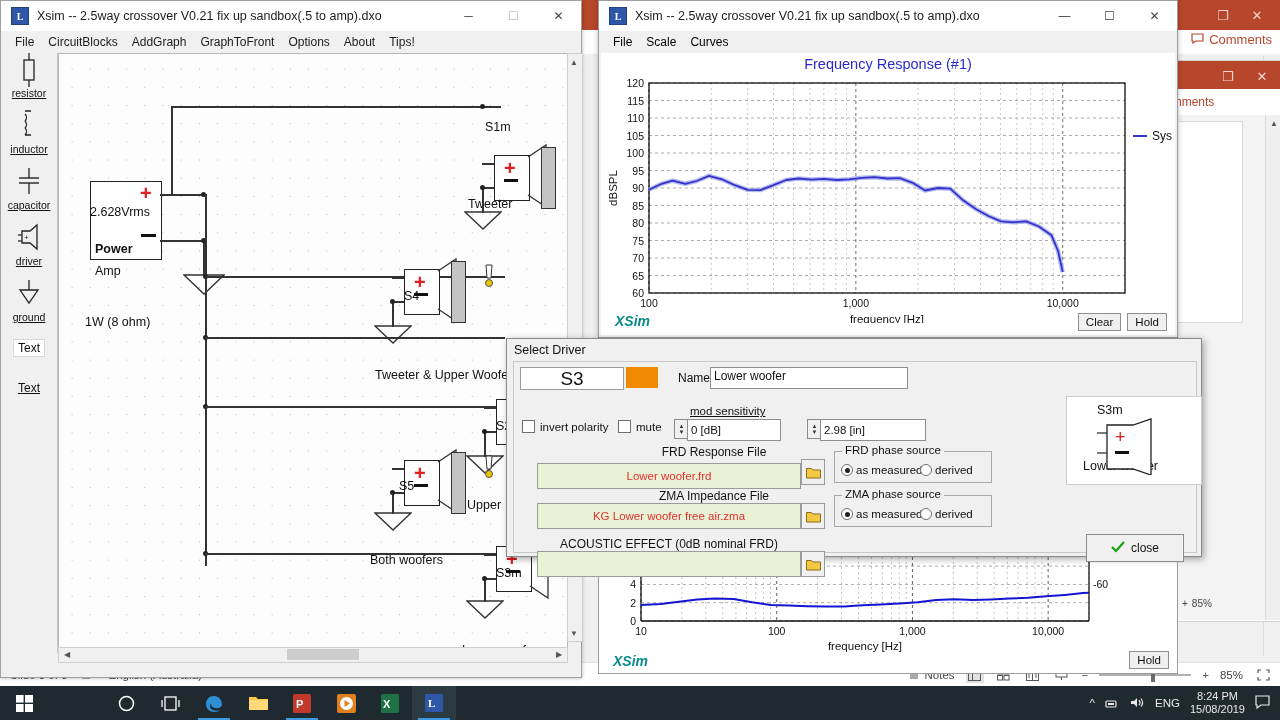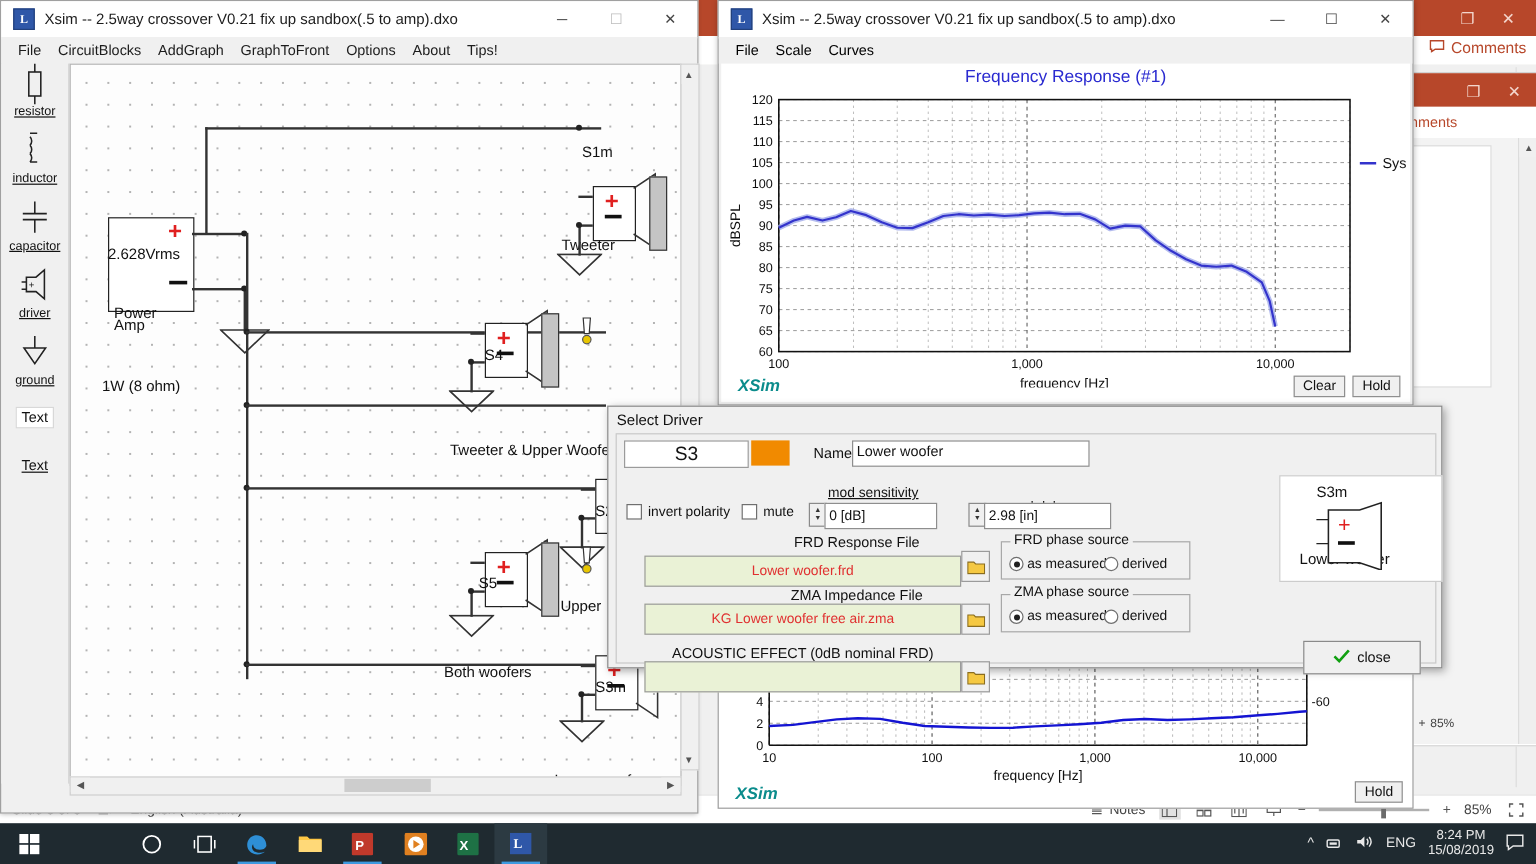--- a/index.html
+++ b/index.html
@@ -85,21 +85,21 @@
   .btn{background:#f0f0f0;border:1px solid #8f8f8f;font-size:11.5px;color:#111;padding:2px 7px;font-family:"Liberation Sans",sans-serif;}
 
   
   #xi-win{left:598px;top:548px;width:578px;height:124px;background:#fff;border:1px solid #9d9d9d;}
   #xi-xsim{position:absolute;left:14px;bottom:4px;font-size:14px;font-style:italic;font-weight:bold;color:#0b8c8c;}
 
   
   #dlg{left:506px;top:338px;width:694px;height:217px;background:#f0f0f0;border:1px solid #8a8a8a;box-shadow:2px 2px 7px rgba(0,0,0,.35);}
   #dlg-title{margin:4px 0 0 7px;font-size:12.5px;color:#111;}
   #dlg-body{position:absolute;left:6px;top:22px;width:682px;height:190px;background:#f0f0f0;border:1px solid #c9c9c9;}
-  #sname{position:absolute;left:6px;top:5px;width:102px;height:21px;background:#fff;border:1px solid #9b9b9b;display:flex;align-items:center;justify-content:center;font-size:16px;color:#111;}
+  #sname{position:absolute;left:6px;top:5px;width:102px;height:21px;background:#fff;border:1px solid #9b9b9b;display:flex;align-items:center;justify-content:center;font-size:19px;color:#111;}
   #swatch{position:absolute;left:112px;top:5px;width:32px;height:21px;background:#f18a00;}
   #namelbl{position:absolute;left:164px;top:9px;font-size:12px;color:#111;}
   #namefld{position:absolute;left:196px;top:5px;width:190px;height:18px;background:#fff;border:1px solid #8e8e8e;font-size:12px;color:#111;padding:1px 3px;}
   .chk{position:absolute;display:flex;align-items:center;gap:5px;font-size:11.5px;color:#111;}
   .chkbox{width:11px;height:11px;background:#fff;border:1px solid #6f6f6f;}
   .hdr-u{position:absolute;font-size:11.5px;color:#111;text-decoration:underline;}
   .spin{position:absolute;width:13px;height:18px;border:1px solid #8a8a8a;background:#f0f0f0;display:flex;flex-direction:column;align-items:center;justify-content:center;font-size:6px;line-height:6px;color:#333;}
   .numfld{position:absolute;height:18px;background:#fff;border:1px solid #8e8e8e;font-size:11.5px;color:#111;padding:1px 3px;display:flex;align-items:center;}
   .flbl{position:absolute;font-size:12px;color:#111;text-align:center;}
   .fbox{position:absolute;height:24px;background:#eaf2d6;border:1px solid #9b9b9b;display:flex;align-items:center;justify-content:center;font-size:11.5px;color:#e03030;}
@@ -314,21 +314,21 @@
       <div class="gl" style="height:30px;">
         <span class="lb" style="font-size:12px;">Text</span>
       </div>
     </div>
   </div>
 
   <div id="xm-canvas" class="abs">
     <div id="dots"></div>
 
     <div class="abs" style="left:31px;top:127px;width:70px;height:77px;border:1.4px solid #222;background:#fff;"></div>
-    <div class="schem-txt" style="left:36px;top:160px;">Power</div>
+    <div class="schem-txt" style="left:36px;top:148px;font-weight:bold;">Power</div>
     <div class="schem-txt" style="left:36px;top:170px;">Amp</div>
     <div class="abs" style="left:81px;top:132px;color:#e02020;font-size:20px;font-weight:bold;line-height:14px;">+</div>
     <div class="abs" style="left:82px;top:180px;width:15px;height:3px;background:#111;"></div>
     <div class="schem-txt" style="left:31px;top:111px;">2.628Vrms</div>
     <div class="schem-txt" style="left:26px;top:221px;">1W (8 ohm)</div>
 
     <div class="wire" style="left:101px;top:186px;width:44px;height:1.6px;"></div>
     <div class="wire" style="left:144px;top:186px;width:1.6px;height:36px;"></div>
     <svg class="abs" style="left:124px;top:220px;" width="42" height="22">
         <path d="M1 1h40l-20 19z" fill="none" stroke="#333" stroke-width="1.4"></path>

